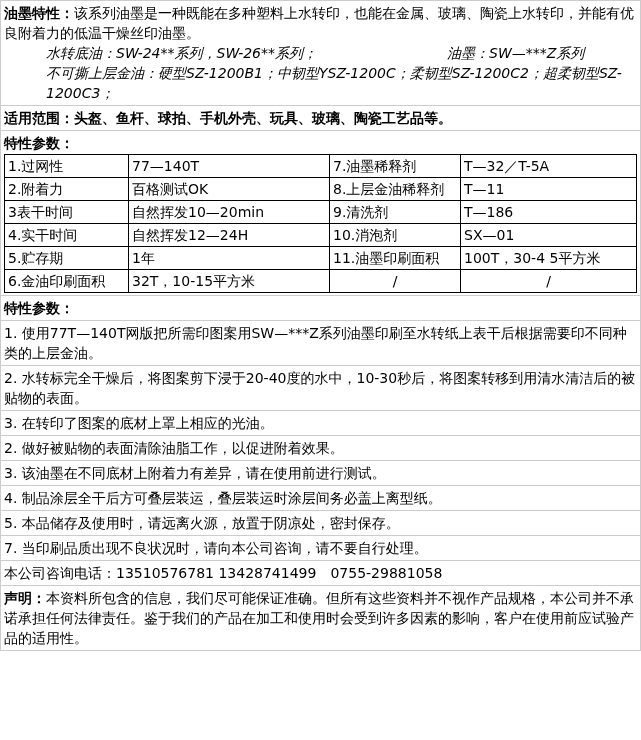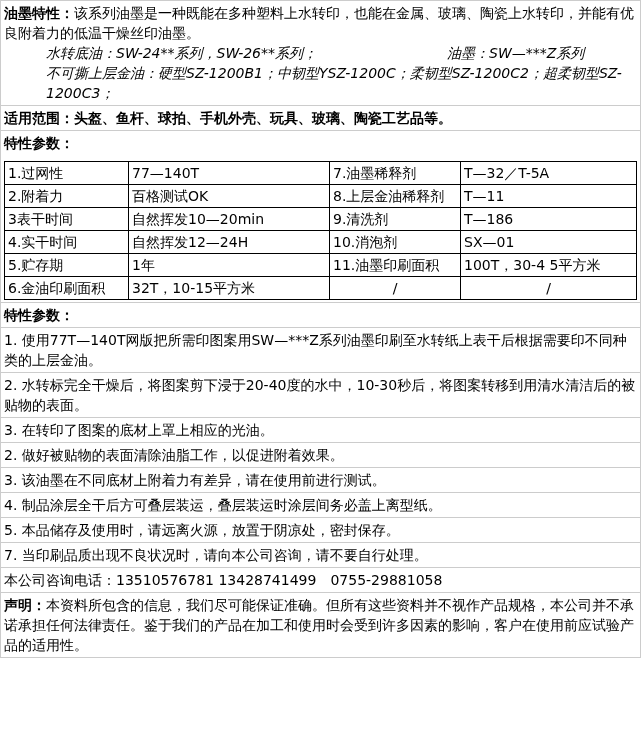--- a/index.html
+++ b/index.html
@@ -24,21 +24,21 @@
   .row:last-child { border-bottom: none; }
   .bold { font-weight: bold; }
   .para { margin: 0; }
   .indent { margin-left: 42px; font-style: italic; }
   .gap2 { margin-left: 130px; }
   .phone { white-space: pre-wrap; }
   table.params {
     border-collapse: collapse;
     width: 100%;
     table-layout: fixed;
-    margin-top: 8px;
+    margin-top: 1px;
   }
   table.params td {
     border: 1px solid #000000;
     height: 22px;
     padding: 0 3px;
     overflow: hidden;
     white-space: nowrap;
   }
   table.params td.center { text-align: center; }
 </style>

